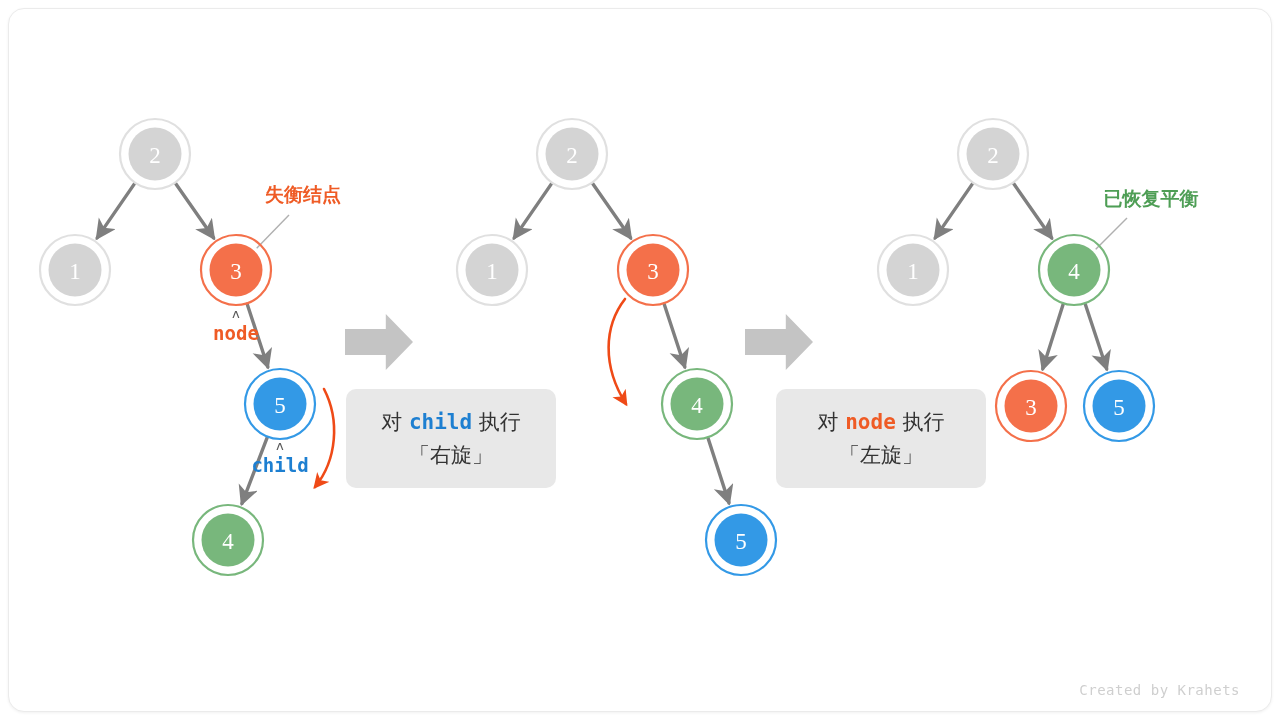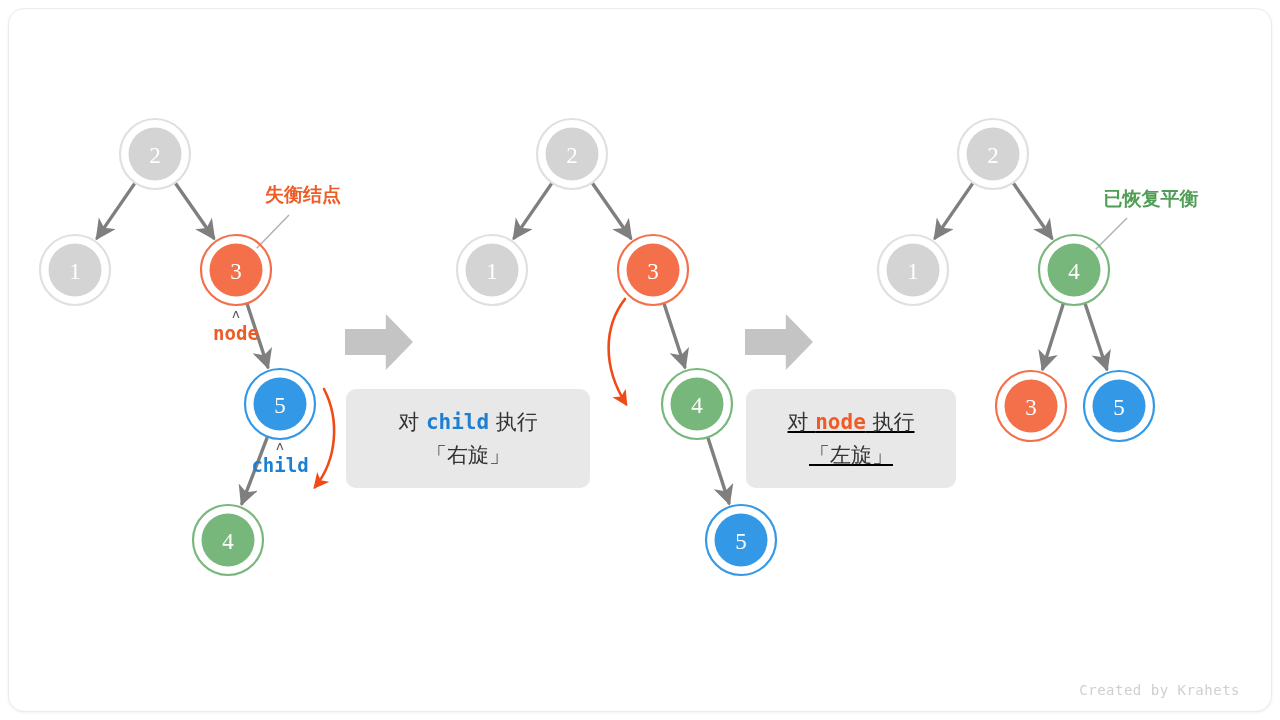--- a/index.html
+++ b/index.html
@@ -266,24 +266,24 @@
         <path d="M 345 329.12 L 385.8 329.12 L 385.8 314
              L 413 342 L 385.8 370
              L 385.8 354.88 L 345 354.88 Z" fill="#c4c4c4"></path>
         <path d="M 745 329.12 L 785.8 329.12 L 785.8 314
              L 813 342 L 785.8 370
              L 785.8 354.88 L 745 354.88 Z" fill="#c4c4c4"></path>
       </g>
   </svg>
 
   <div id="opboxes">
-      <div class="opbox" style="left: 346px; top: 389px; width: 244px; height: 99px;">
+      <div class="opbox" style="left: 346px; top: 389px; width: 210px; height: 99px;">
         <div class="opline"><span>对 </span><span class="mono" style="color: rgb(29, 127, 209);">child</span><span> 执行</span></div>
         <div class="opline">「右旋」</div>
       </div>
-      <div class="opbox" style="left: 746px; top: 389px; width: 210px; height: 99px; text-decoration: underline;">
+      <div class="opbox" style="left: 776px; top: 389px; width: 210px; height: 99px;">
         <div class="opline"><span>对 </span><span class="mono" style="color: rgb(239, 91, 37);">node</span><span> 执行</span></div>
         <div class="opline">「左旋」</div>
       </div>
     </div>
 
   <div class="credit">Created by Krahets</div>
 </div>
 
 </body></html>

